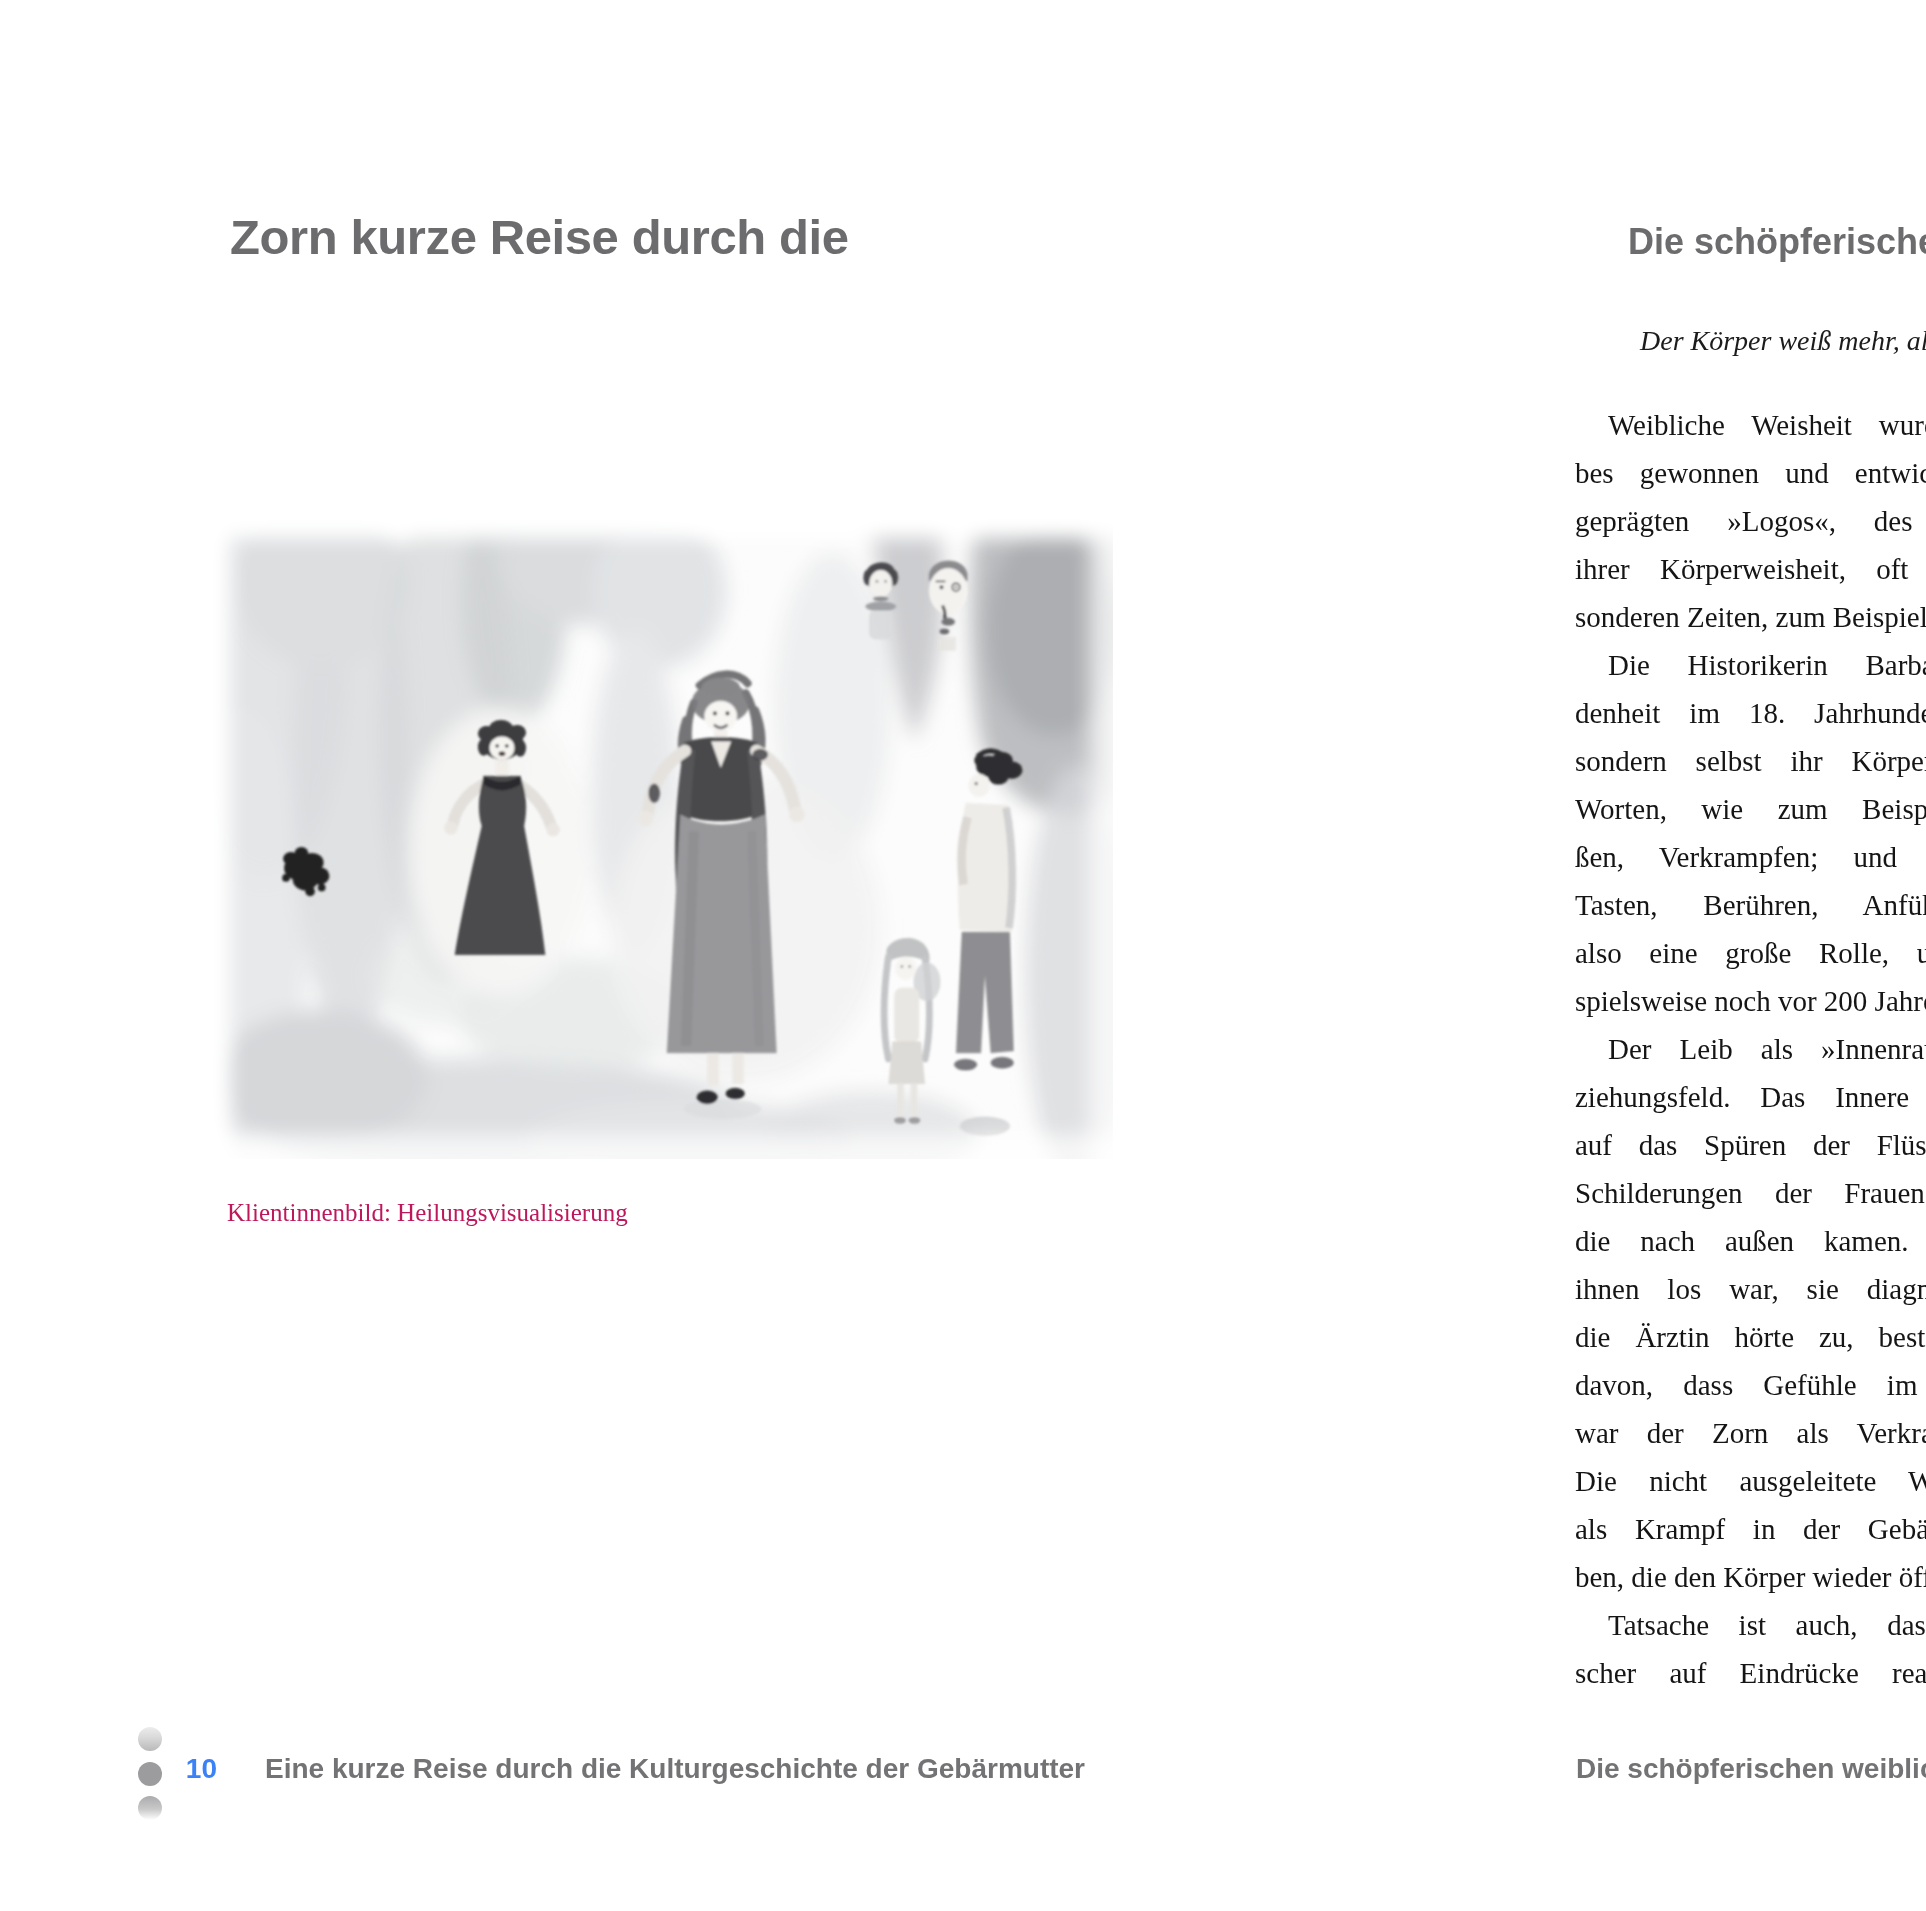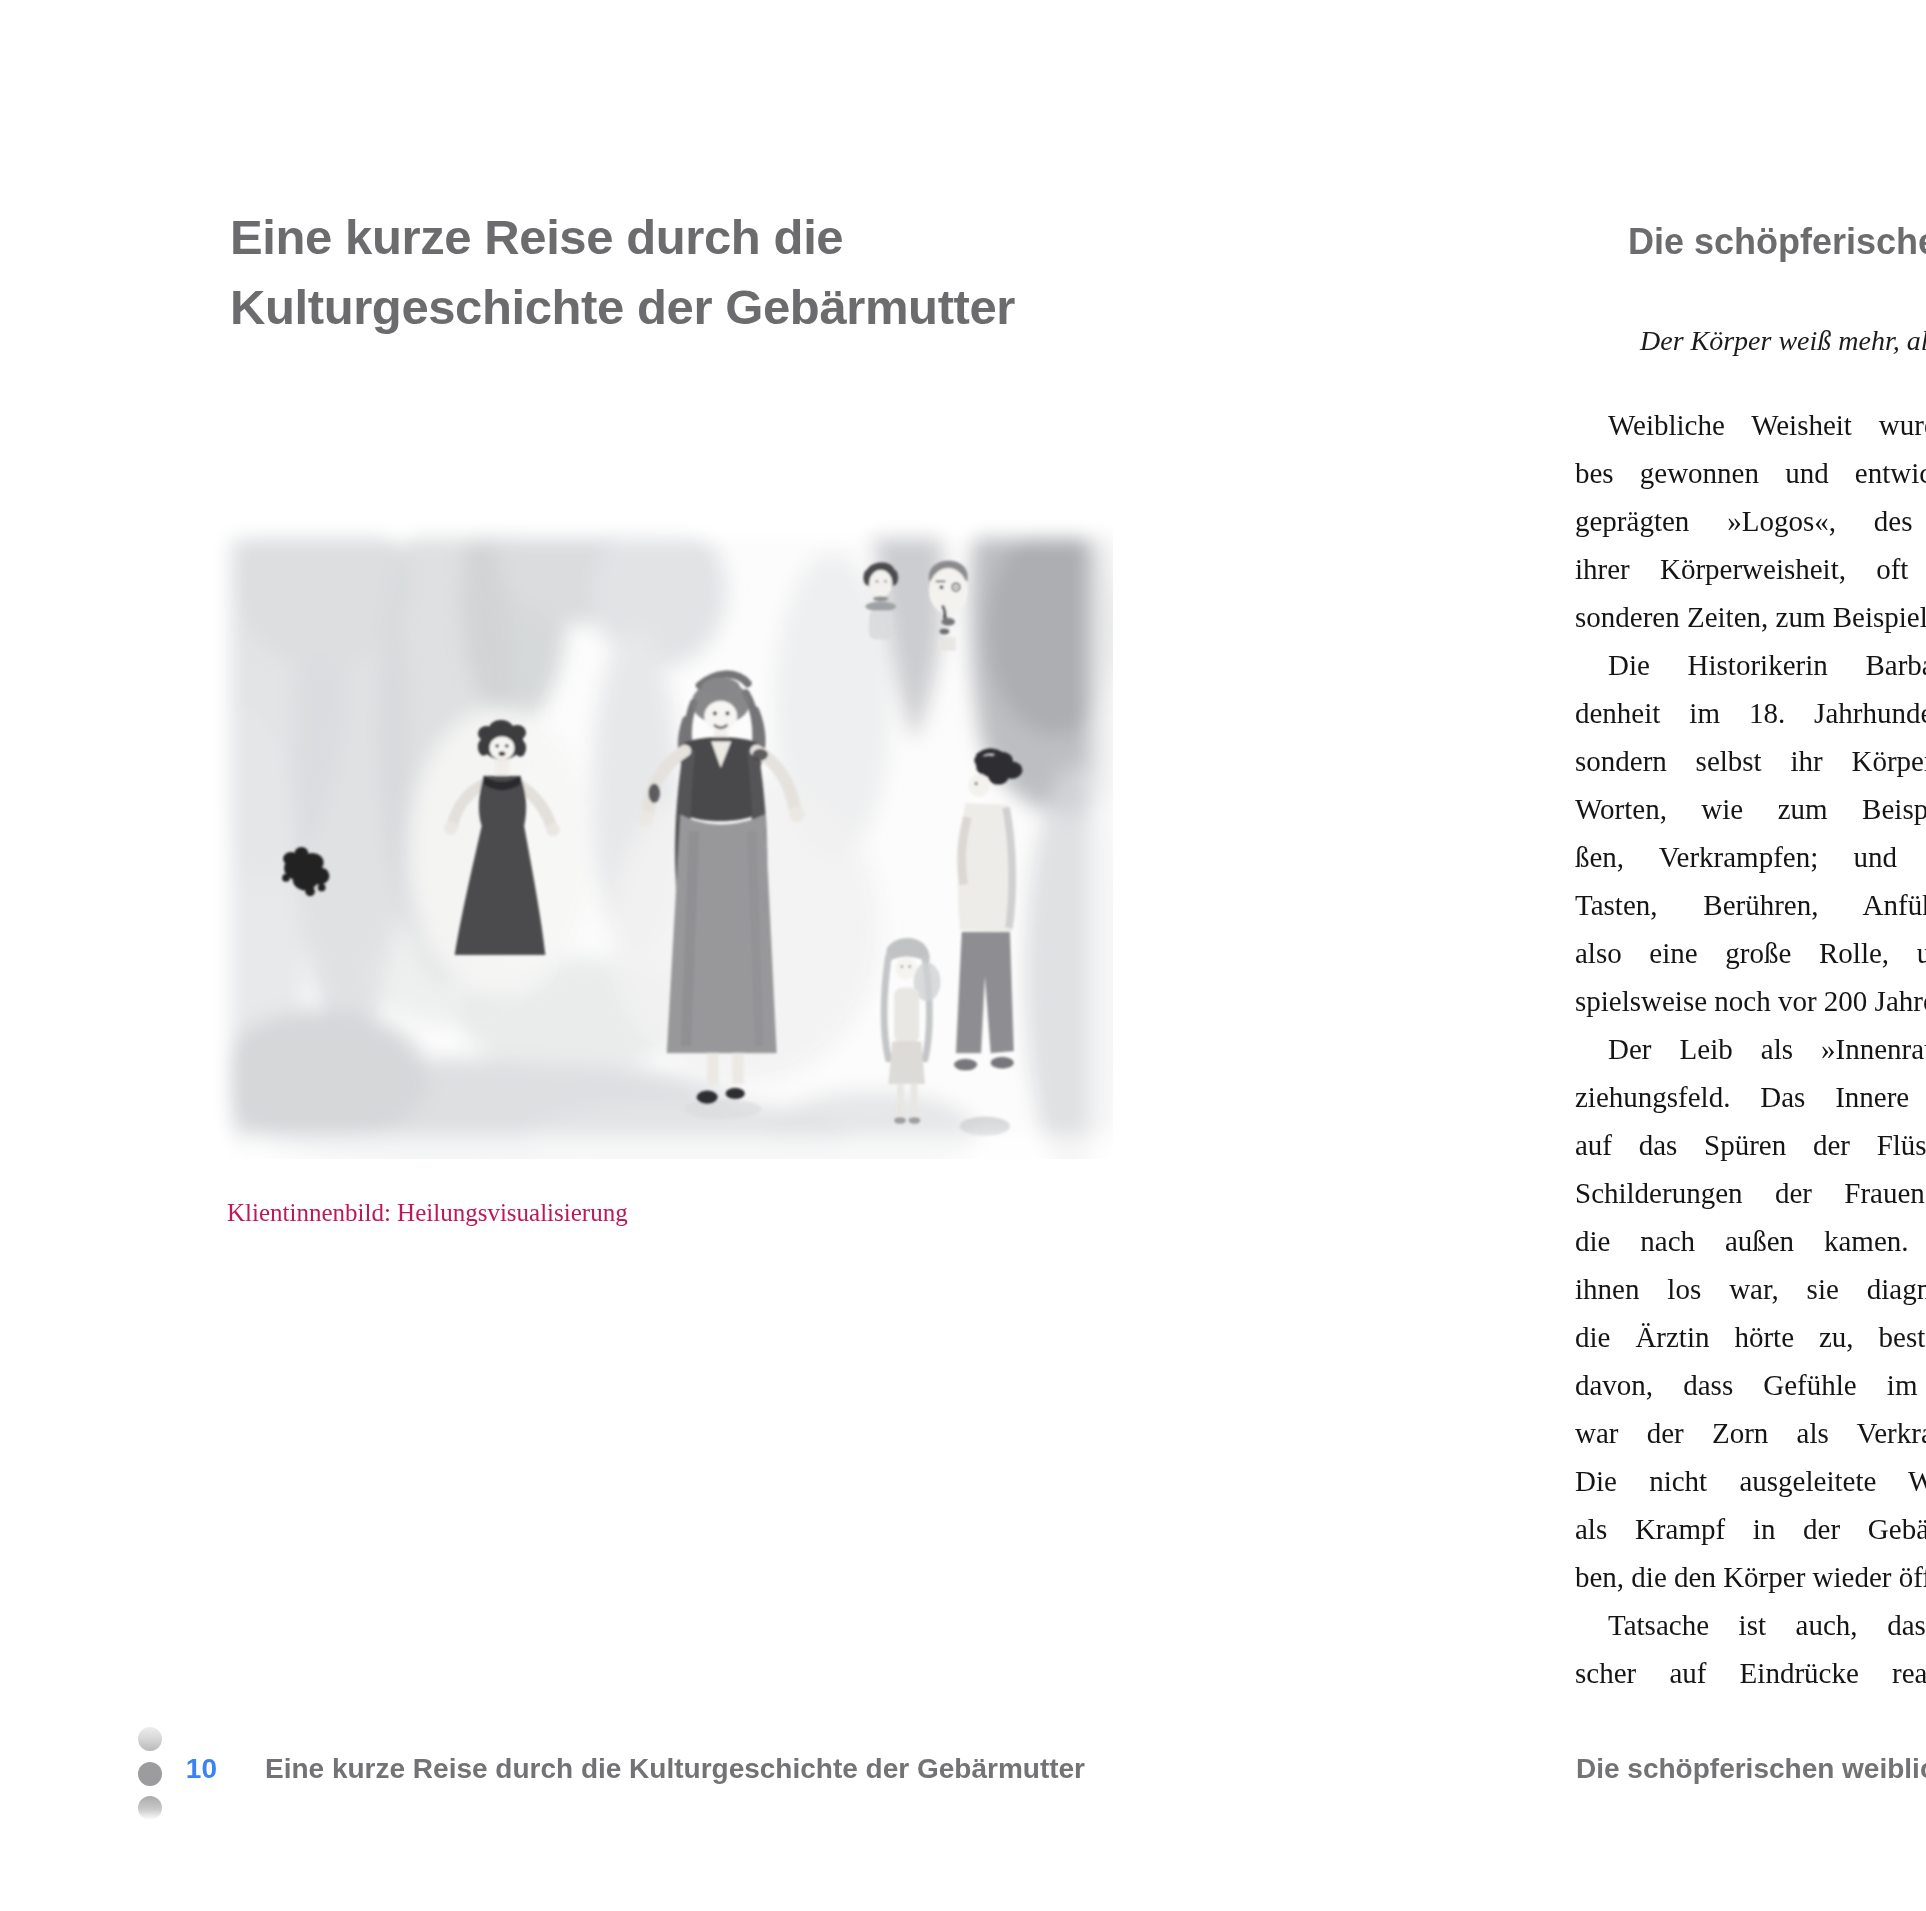--- a/index.html
+++ b/index.html
@@ -72,22 +72,21 @@
   .dot-bot{top:69px;background:linear-gradient(to bottom,#ababad 0%,#c9c9ca 55%,rgba(255,255,255,0) 100%);}
 </style>
 </head>
 <body>
 
 <div class="spread">
 
   <section>
 
     <h1 class="abs chapter-title">
-      <div>Eine kurze Reise durch die</div>
-      <div>Kulturgeschichte der Gebärmutter</div>
+      <div>Zorn kurze Reise durch die</div>
     </h1>
 
     <figure class="abs artwork" style="margin:0;">
       <svg viewBox="0 0 941 670" preserveAspectRatio="none">
         <defs>
           <filter id="b10" x="-40%" y="-40%" width="180%" height="180%">
               <feGaussianBlur stdDeviation="10"></feGaussianBlur>
             </filter>
           <filter id="b5" x="-40%" y="-40%" width="180%" height="180%">
               <feGaussianBlur stdDeviation="5"></feGaussianBlur>

